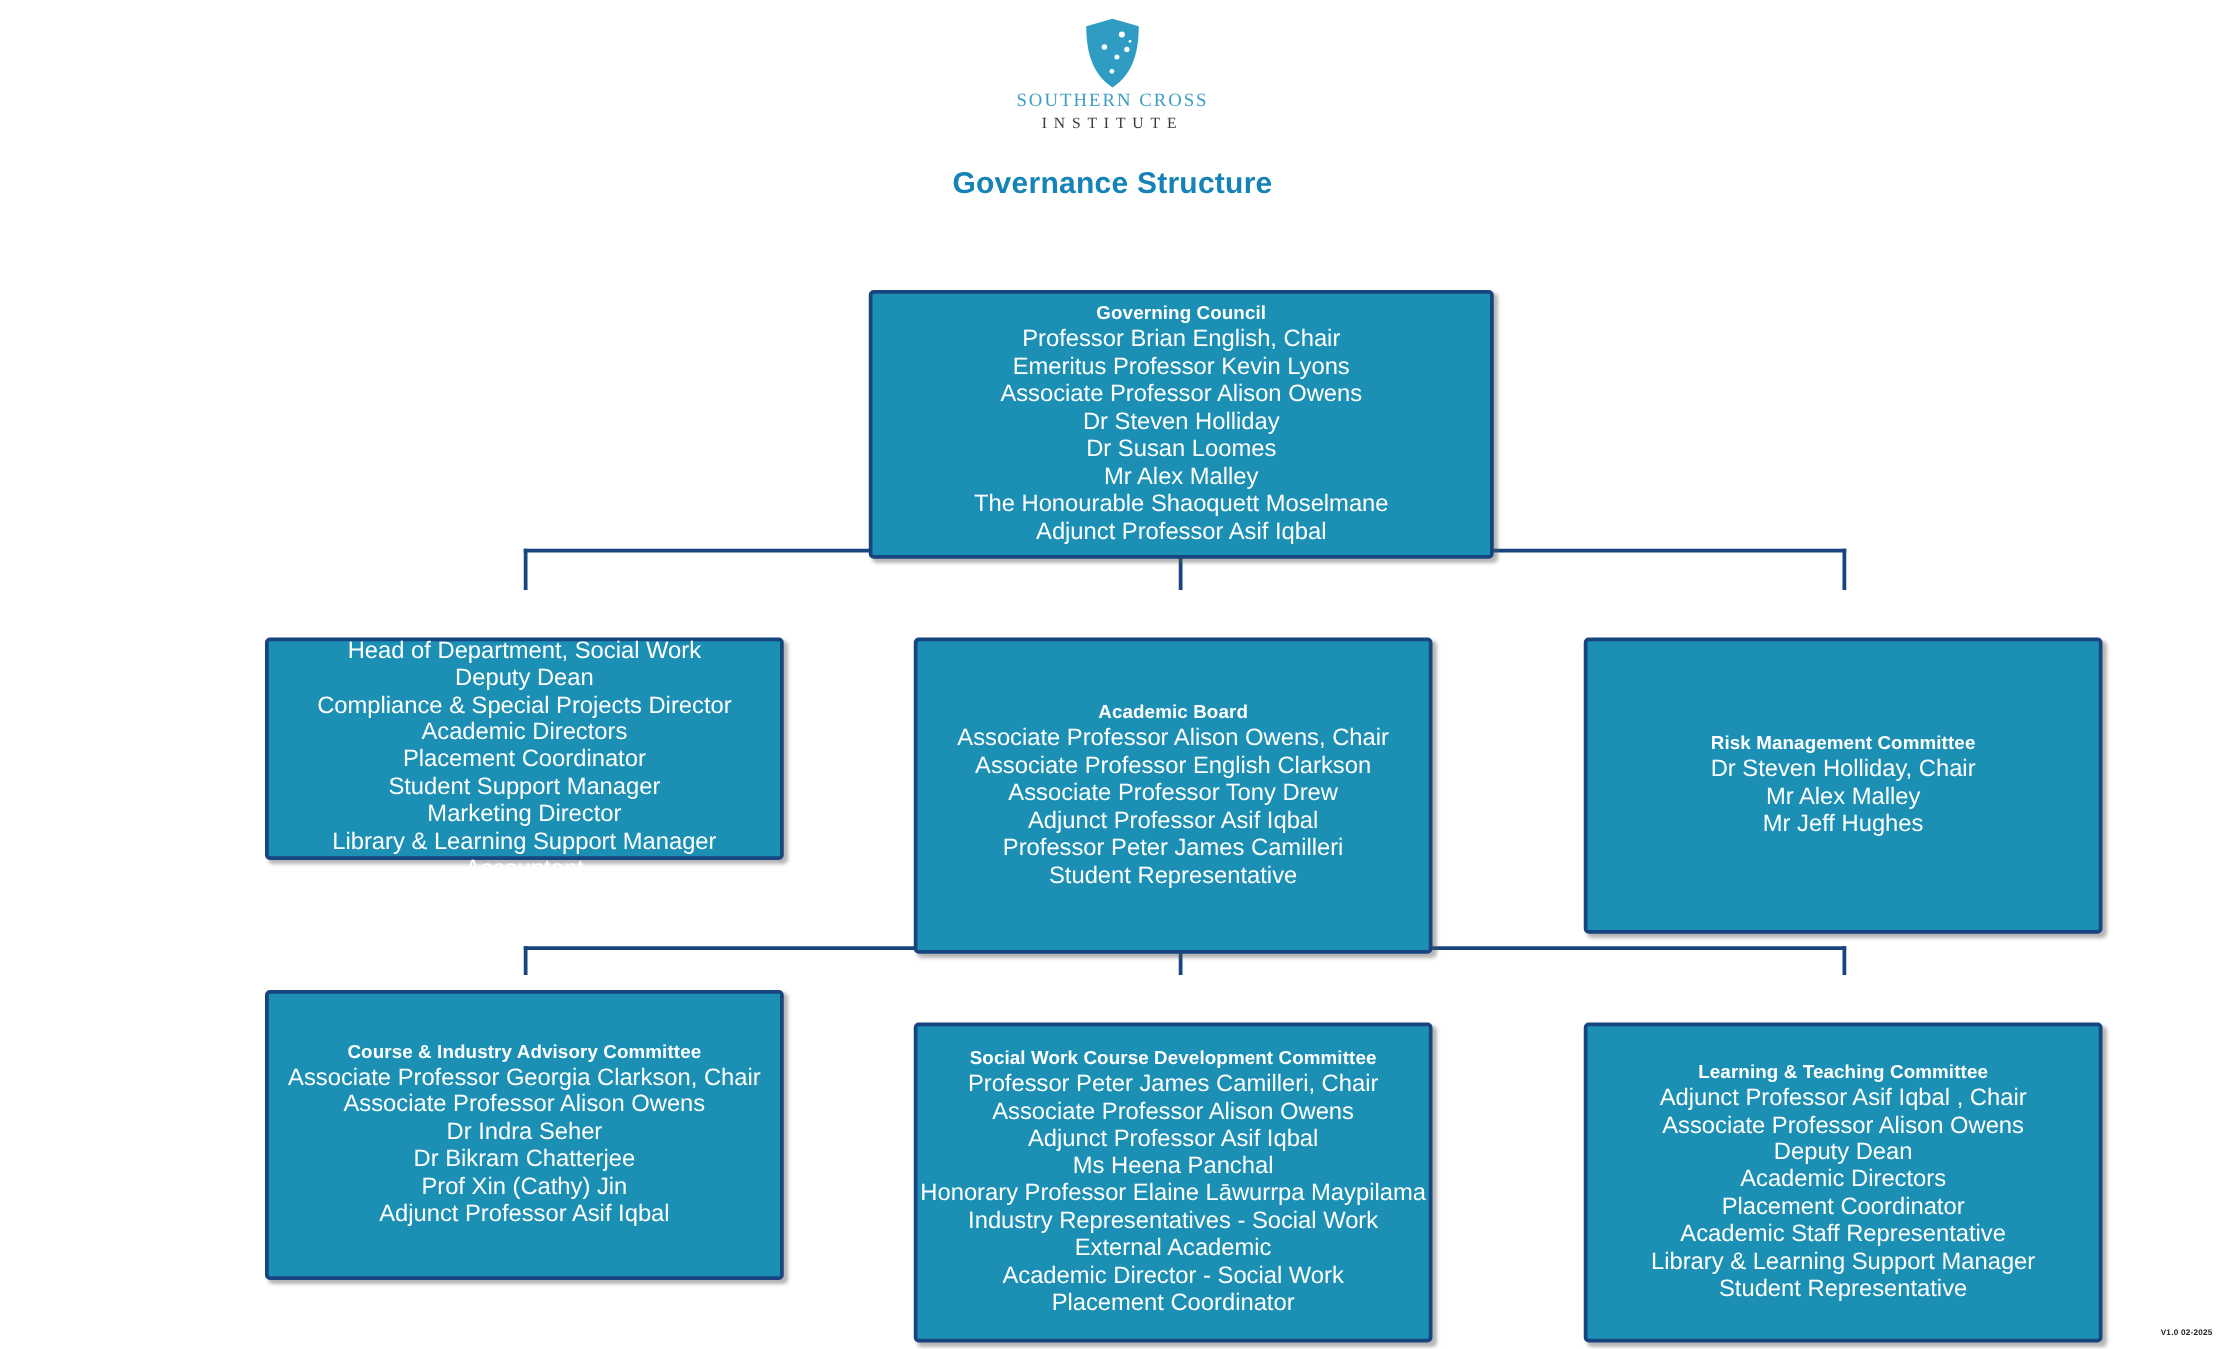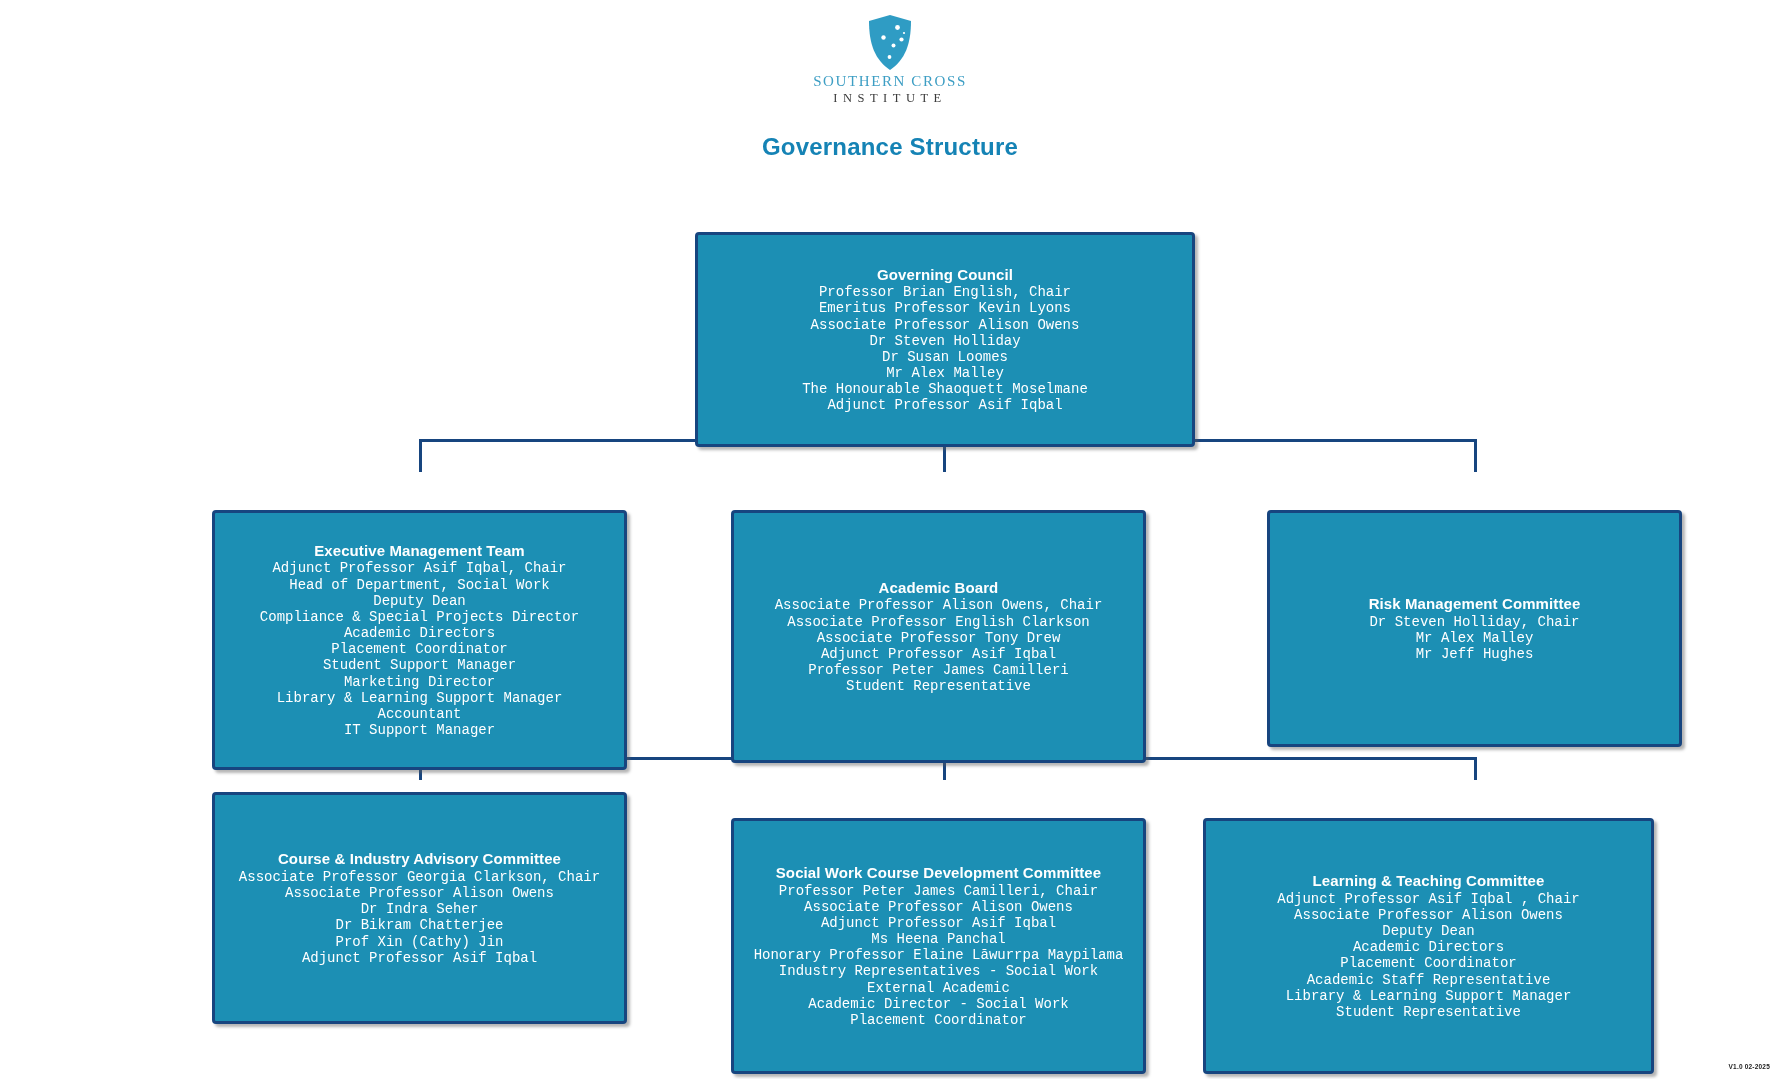--- a/index.html
+++ b/index.html
@@ -80,25 +80,24 @@
     margin-top: 40px;
   }
   .node-title {
     font-size: 15px;
     font-weight: bold;
     line-height: 1.18;
     margin-bottom: 1px;
     letter-spacing: 0.1px;
   }
   .node-member {
-    font-size: 14px;
+    font-size: 19px;
     line-height: 1.155;
     font-weight: normal;
     white-space: nowrap;
-    font-family: Liberation Mono, monospace;
   }
 
   
   .conn {
     position: absolute;
     background: #17457f;
     z-index: 1;
   }
   .conn-v { width: 3px; }
   .conn-h { height: 3px; }
@@ -152,21 +151,21 @@
     <div class="node-member">Professor Brian English, Chair</div>
     <div class="node-member">Emeritus Professor Kevin Lyons</div>
     <div class="node-member">Associate Professor Alison Owens</div>
     <div class="node-member">Dr Steven Holliday</div>
     <div class="node-member">Dr Susan Loomes</div>
     <div class="node-member">Mr Alex Malley</div>
     <div class="node-member">The Honourable Shaoquett Moselmane</div>
     <div class="node-member">Adjunct Professor Asif Iqbal</div>
   </div>
 
-  <div class="node" style="left:212px; top:470px; width:415px; height:260px;">
+  <div class="node" style="left:212px; top:470px; width:415px; height:178px;">
     <div class="node-title">Executive Management Team</div>
     <div class="node-member">Adjunct Professor Asif Iqbal, Chair</div>
     <div class="node-member">Head of Department, Social Work</div>
     <div class="node-member">Deputy Dean</div>
     <div class="node-member">Compliance &amp; Special Projects Director</div>
     <div class="node-member">Academic Directors</div>
     <div class="node-member">Placement Coordinator</div>
     <div class="node-member">Student Support Manager</div>
     <div class="node-member">Marketing Director</div>
     <div class="node-member">Library &amp; Learning Support Manager</div>
@@ -207,21 +206,21 @@
     <div class="node-member">Associate Professor Alison Owens</div>
     <div class="node-member">Adjunct Professor Asif Iqbal</div>
     <div class="node-member">Ms Heena Panchal</div>
     <div class="node-member">Honorary Professor Elaine Lāwurrpa Maypilama</div>
     <div class="node-member">Industry Representatives - Social Work</div>
     <div class="node-member">External Academic</div>
     <div class="node-member">Academic Director - Social Work</div>
     <div class="node-member">Placement Coordinator</div>
   </div>
 
-  <div class="node" style="left:1203px; top:778px; width:451px; height:256px;">
+  <div class="node" style="left:1267px; top:778px; width:415px; height:256px;">
     <div class="node-title">Learning &amp; Teaching Committee</div>
     <div class="node-member">Adjunct Professor Asif Iqbal , Chair</div>
     <div class="node-member">Associate Professor Alison Owens</div>
     <div class="node-member">Deputy Dean</div>
     <div class="node-member">Academic Directors</div>
     <div class="node-member">Placement Coordinator</div>
     <div class="node-member">Academic Staff Representative</div>
     <div class="node-member">Library &amp; Learning Support Manager</div>
     <div class="node-member">Student Representative</div>
   </div>

